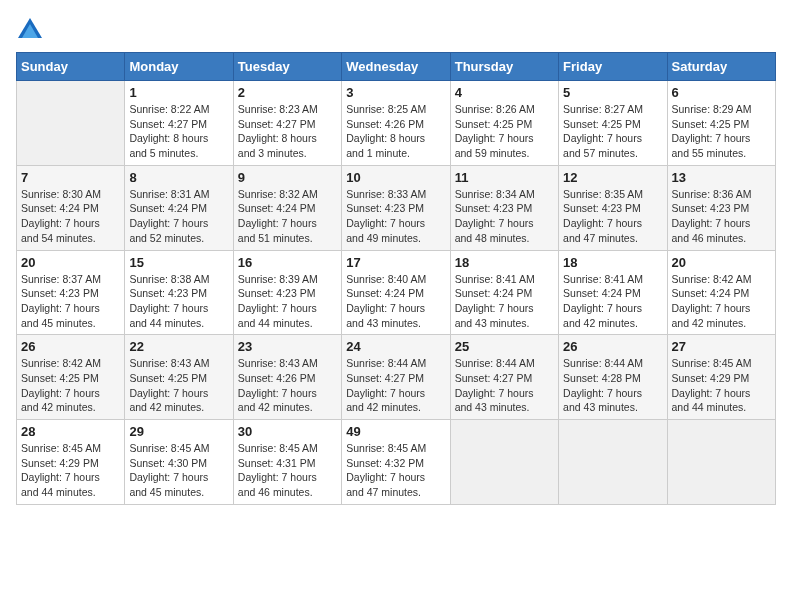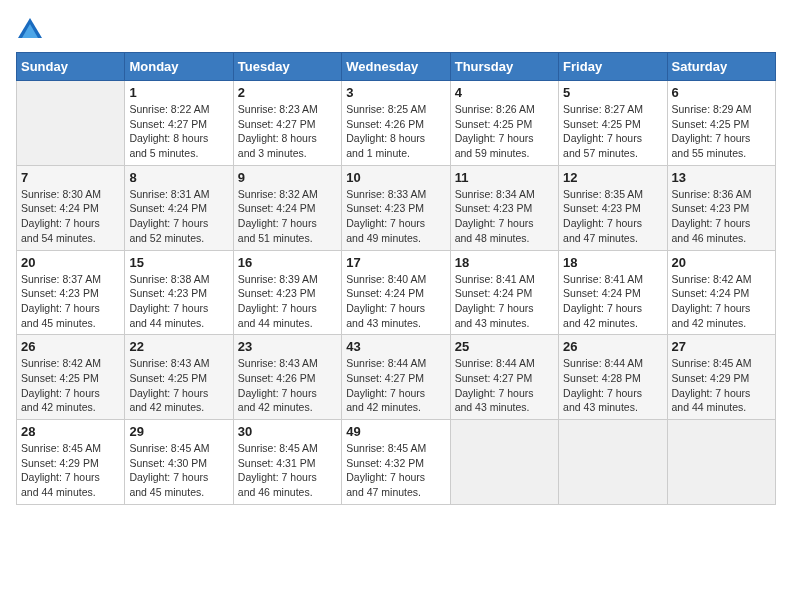--- a/index.html
+++ b/index.html
@@ -217,21 +217,21 @@
         </td>
         <td>
           <span class="day-number">22</span>
           <div class="day-info">Sunrise: 8:43 AM<br>Sunset: 4:25 PM<br>Daylight: 7 hours<br>and 42 minutes.</div>
         </td>
         <td>
           <span class="day-number">23</span>
           <div class="day-info">Sunrise: 8:43 AM<br>Sunset: 4:26 PM<br>Daylight: 7 hours<br>and 42 minutes.</div>
         </td>
         <td>
-          <span class="day-number">43</span>
+          <span class="day-number">24</span>
           <div class="day-info">Sunrise: 8:44 AM<br>Sunset: 4:27 PM<br>Daylight: 7 hours<br>and 42 minutes.</div>
         </td>
         <td>
           <span class="day-number">25</span>
           <div class="day-info">Sunrise: 8:44 AM<br>Sunset: 4:27 PM<br>Daylight: 7 hours<br>and 43 minutes.</div>
         </td>
         <td>
           <span class="day-number">26</span>
           <div class="day-info">Sunrise: 8:44 AM<br>Sunset: 4:28 PM<br>Daylight: 7 hours<br>and 43 minutes.</div>
         </td>

